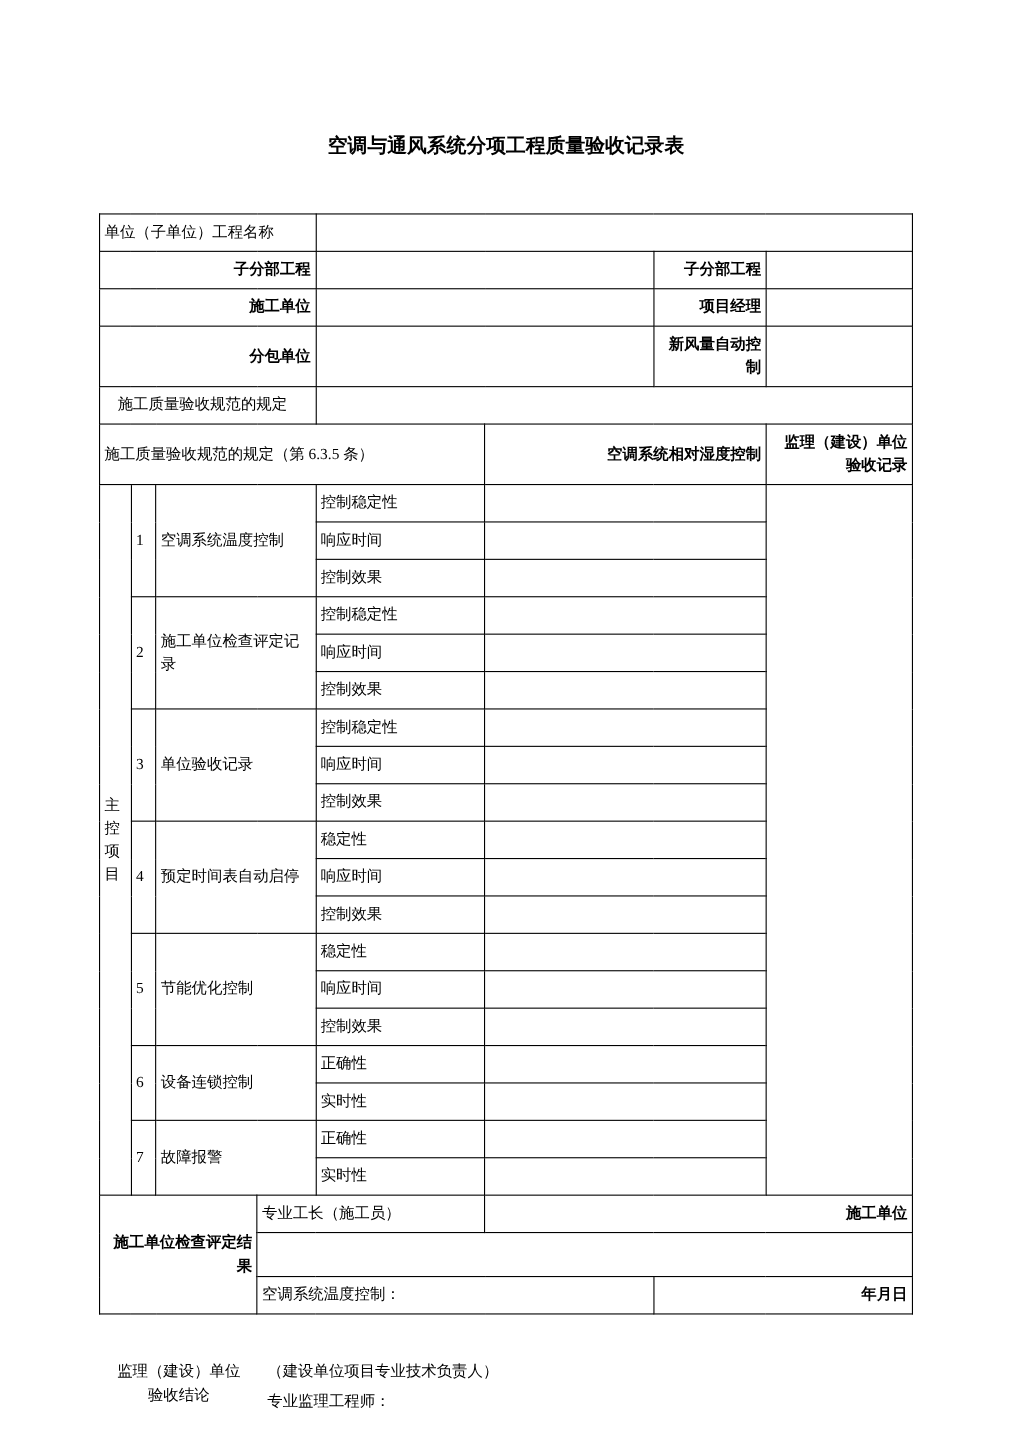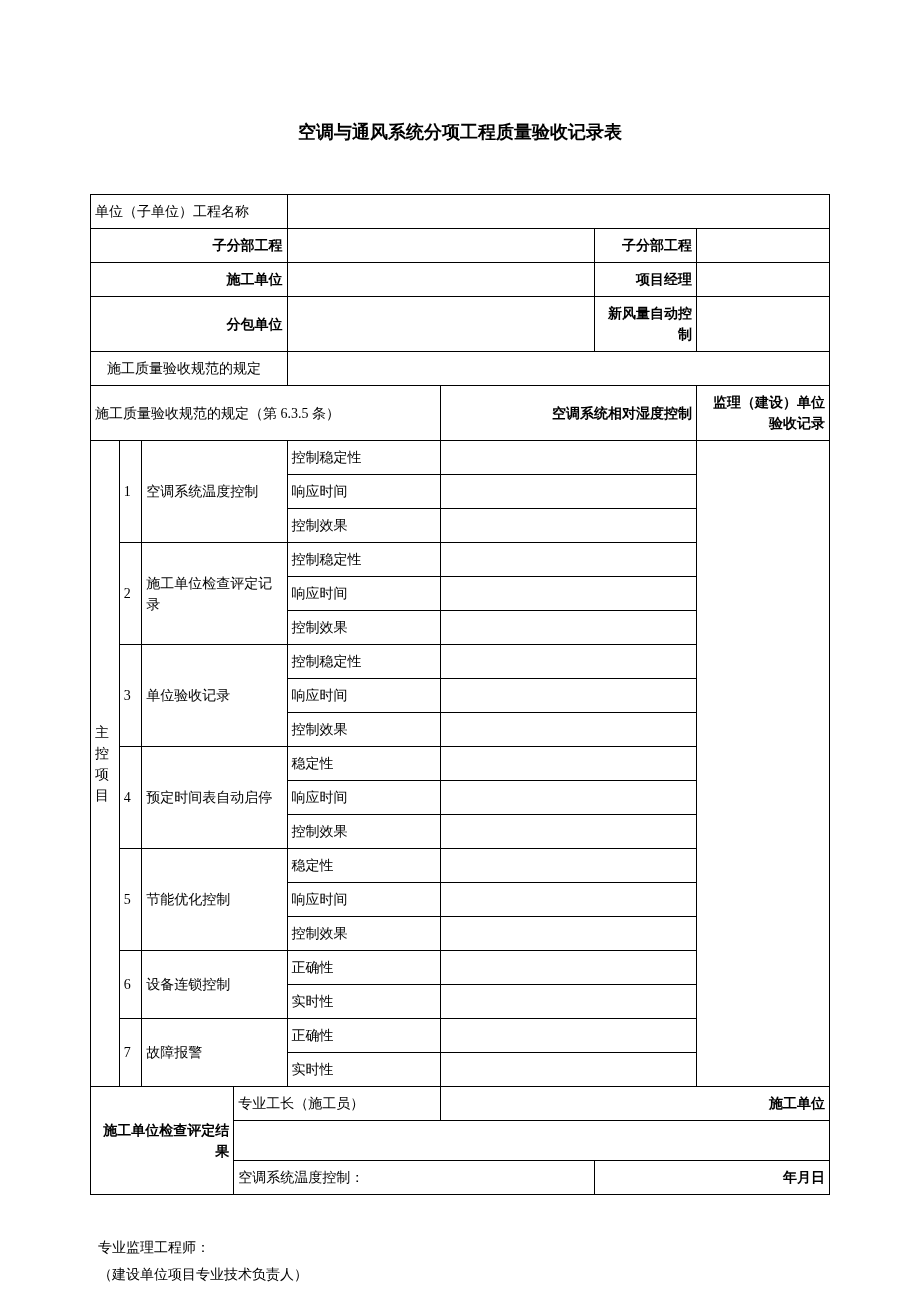--- a/index.html
+++ b/index.html
@@ -210,17 +210,21 @@
     <td colspan="5" style="height:40px"></td>
   </tr>
   <tr>
     <td colspan="3">空调系统温度控制：</td>
     <td colspan="2" class="center">年月日</td>
   </tr>
 </tbody>
   </table>
 
 <div class="foot-block">
+  <div class="foot-left">
+    <span>监理（建设）单位</span><br>
+    <span>验收结论</span>
+  </div>
   <div class="foot-right">
+    <div>（建设单位项目专业技术负责人）</div>
     <div>专业监理工程师：</div>
-    <div>（建设单位项目专业技术负责人）</div>
   </div>
 </div>
 
 </body></html>

